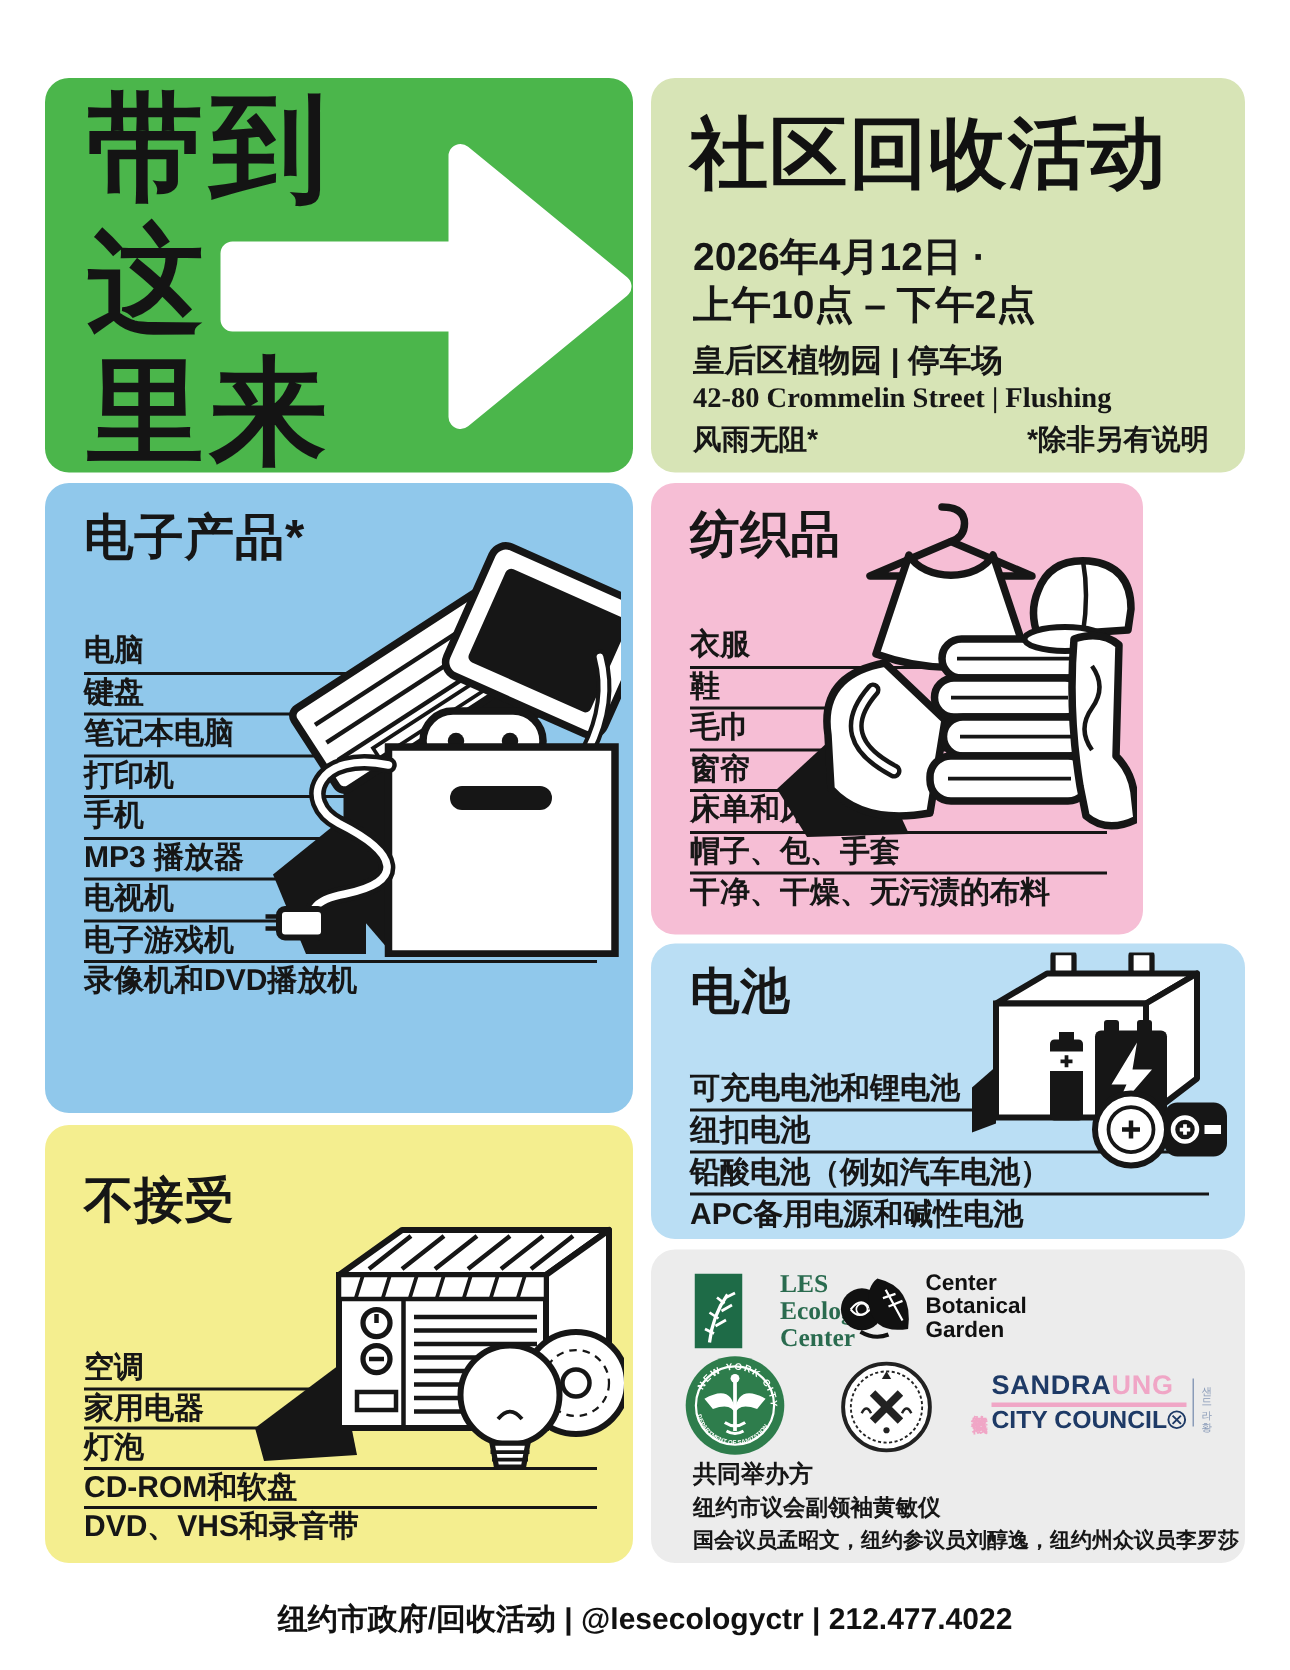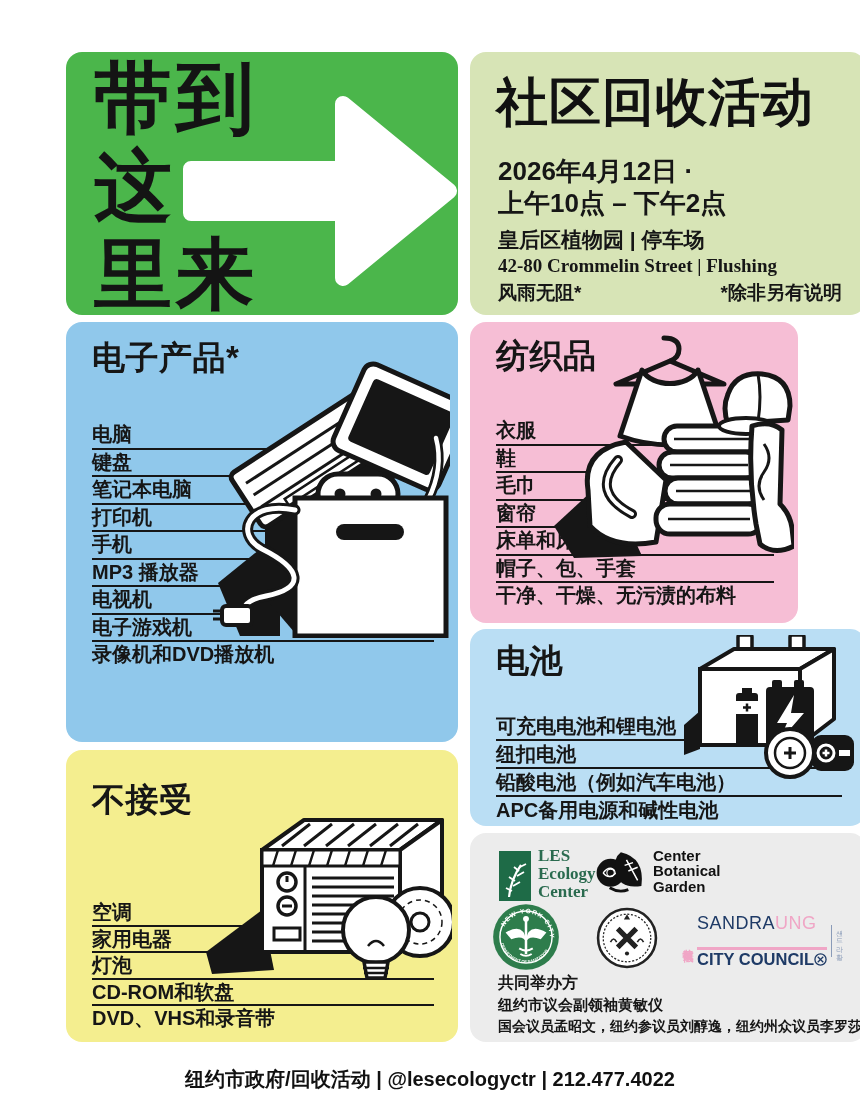--- a/index.html
+++ b/index.html
@@ -1,18 +1,18 @@
 <!DOCTYPE html>
 <html><head>
 <meta charset="utf-8">
 <style>
   html,body{margin:0;padding:0;background:#fff;}
   .canvas{position:relative;width:860px;height:1113px;background:#ffffff;overflow:hidden;
           font-family:"Liberation Sans","DejaVu Sans",sans-serif;color:#161616;}
-  .box{position:absolute;border-radius:16px;overflow:hidden;margin-left:36px;}
+  .box{position:absolute;border-radius:16px;overflow:hidden;}
   
   #hero-left{left:30px;top:52px;width:392px;height:263px;background:#4BB64B;}
   .hero-line{position:absolute;left:28px;font-size:78px;line-height:88px;font-weight:900;
              color:#141414;letter-spacing:4px;white-space:nowrap;}
   .hl1{top:2px}.hl2{top:90px}.hl3{top:178px}
   .hero-arrow{position:absolute;left:115px;top:24px;width:280px;height:230px;}
   
   #hero-right{left:434px;top:52px;width:396px;height:263px;background:#D7E4B6;}
   .event-title{position:absolute;left:26px;top:16px;font-size:52px;font-weight:900;
                letter-spacing:1px;color:#111;white-space:nowrap;}
@@ -38,32 +38,32 @@
   #not-accepted .list{top:150px}#not-accepted .row{font-size:20px;line-height:24.5px;}
   .e-footnote{position:absolute;left:26px;right:14px;top:352px;font-size:15px;line-height:18px;
               font-weight:700;z-index:2;}
   .illus{position:absolute;z-index:3;}
   #electronics .illus{right:8px;top:26px;width:240px;height:290px;}
   #textiles .illus{right:4px;top:8px;width:248px;height:240px;}
   #batteries .illus{right:10px;top:6px;width:182px;height:150px;}
   #not-accepted .illus{right:6px;top:52px;width:248px;height:188px;}
   
   #partners{left:434px;top:833px;width:396px;height:209px;background:#ECECEC;}
-  .les-logo{position:absolute;left:29px;top:14px;display:flex;gap:7px;align-items:flex-end;}
+  .les-logo{position:absolute;left:29px;top:14px;display:flex;gap:25px;align-items:center;}
   .les-text{font-family:"Liberation Serif","DejaVu Serif",serif;color:#2A6B4F;font-size:17px;
             line-height:18px;font-weight:600;}
   .qbg-logo{position:absolute;left:121px;top:10px;display:flex;gap:6px;align-items:center;}
   .qbg-text{font-size:15px;line-height:15.5px;font-weight:800;color:#111;}
   .seal{position:absolute;}
   #seal-dsny{left:22px;top:70px;width:68px;height:68px;}
   #seal-council{left:126px;top:74px;width:62px;height:62px;}
   .sandra{position:absolute;left:212px;top:80px;display:flex;align-items:center;gap:4px;}
   .sandra-cn{writing-mode:vertical-rl;font-size:11px;line-height:11px;font-weight:800;color:#F0A6C6;letter-spacing:1px;}
-  .sandra-l1{font-size:18px;font-weight:400;color:#1E3A66;letter-spacing:.5px;
-             border-bottom:3px solid #F0A6C6;padding-bottom:13px;white-space:nowrap;}
+  .sandra-l1{font-size:18px;font-weight:700;color:#1E3A66;letter-spacing:.5px;
+             border-bottom:3px solid #F0A6C6;padding-bottom:1px;white-space:nowrap;}
   .sandra-l1 .ung{color:#F0A6C6;}
   .sandra-l2{font-size:16.5px;font-weight:900;color:#1E3A66;white-space:nowrap;}
   .sandra-kr{writing-mode:vertical-rl;font-size:7px;color:#8A9BB8;border-left:1px solid #8A9BB8;
              padding-left:2px;letter-spacing:1px;}
   .cohost-h{position:absolute;left:28px;top:140px;font-size:16px;font-weight:900;}
   .cohost-1{position:absolute;left:28px;top:163px;font-size:15px;font-weight:600;}
   .cohost-2{position:absolute;left:28px;top:185px;font-size:14px;font-weight:600;white-space:nowrap;}
   
   .footer{position:absolute;left:0;top:1066px;width:100%;text-align:center;font-size:20px;
           font-weight:800;color:#111;}

